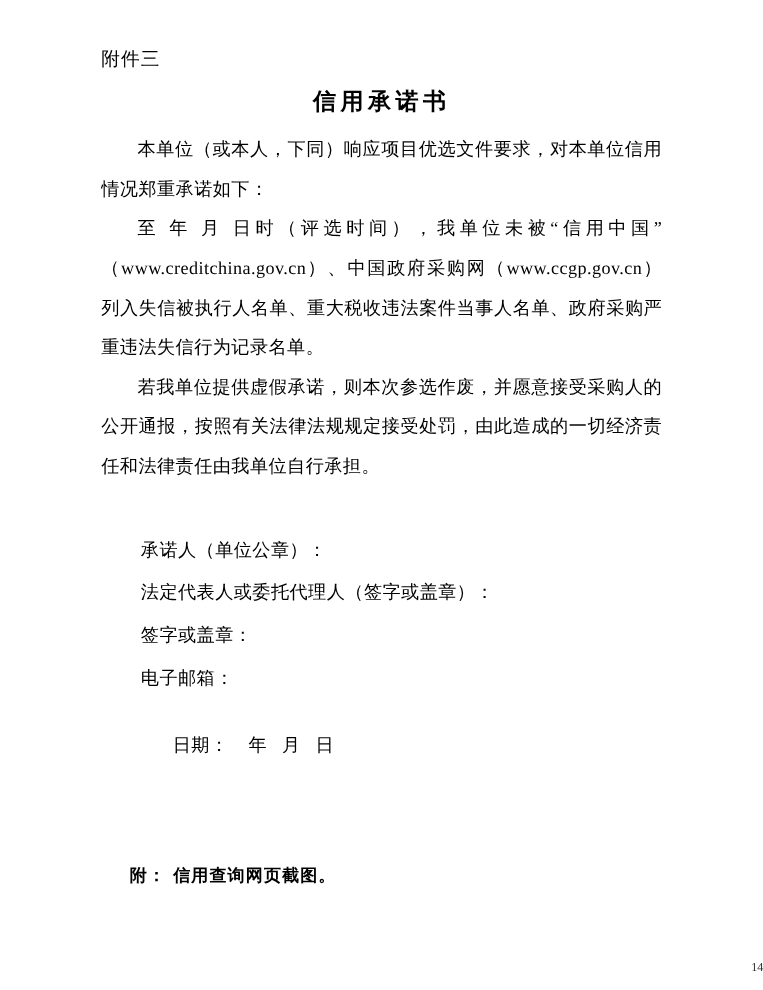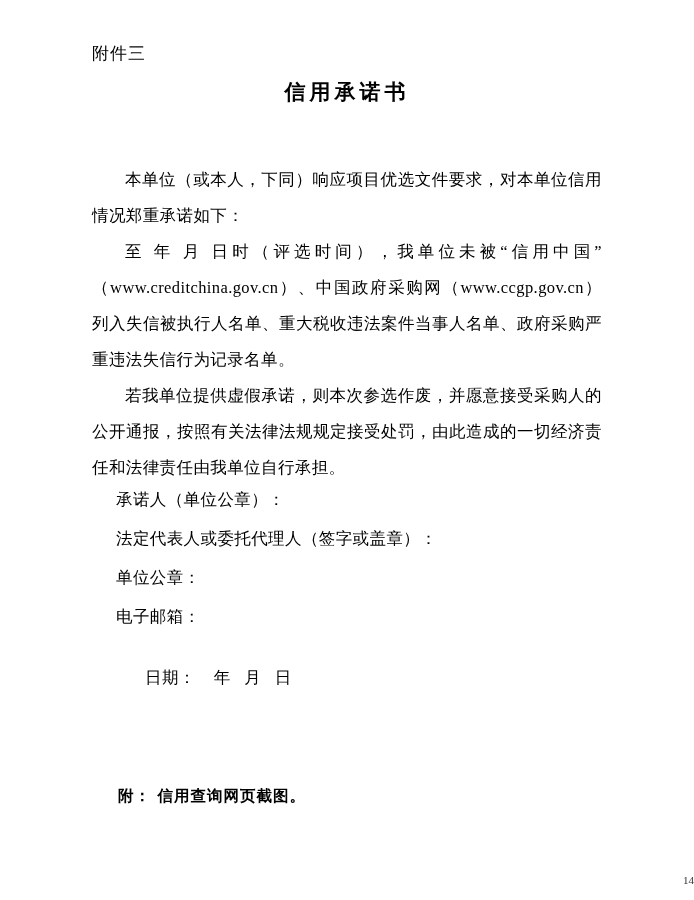--- a/index.html
+++ b/index.html
@@ -40,34 +40,33 @@
     font-family: Liberation Serif, serif;
     font-weight: bold;
     font-size: 21px;
     letter-spacing: 4px;
   }
   .body-block {
     position: absolute;
     left: 92px;
     top: 118px;
     width: 510px;
-    margin-top: 44px;
   }
   p.para {
     margin: 0 0 0 0;
     font-size: 16.5px;
     line-height: 36px;
     text-align: justify;
     text-justify: inter-ideograph;
     text-indent: 2em;
     letter-spacing: 0.4px;
   }
   .sign-block {
     position: absolute;
-    left: 116px;
+    left: 128px;
     top: 480px;
     width: 480px;
   }
   .sign-line {
     font-size: 16.5px;
     line-height: 39px;
     letter-spacing: 0.4px;
     white-space: pre;
   }
   .sign-line.gap-top {
@@ -113,21 +112,21 @@
 
   <div class="body-block">
     <p class="para">本单位（或本人，下同）响应项目优选文件要求，对本单位信用情况郑重承诺如下：</p>
     <p class="para">至 年 月 日时（评选时间），我单位未被“信用中国”（www.creditchina.gov.cn）、中国政府采购网（www.ccgp.gov.cn）列入失信被执行人名单、重大税收违法案件当事人名单、政府采购严重违法失信行为记录名单。</p>
     <p class="para">若我单位提供虚假承诺，则本次参选作废，并愿意接受采购人的公开通报，按照有关法律法规规定接受处罚，由此造成的一切经济责任和法律责任由我单位自行承担。</p>
   </div>
 
   <div class="sign-block">
     <div class="sign-line">承诺人（单位公章）：</div>
     <div class="sign-line">法定代表人或委托代理人（签字或盖章）：</div>
-    <div class="sign-line">单位公章：</div>
+    <div class="sign-line">签字或盖章：</div>
     <div class="sign-line">电子邮箱：</div>
     <div class="date-line">日期：    年   月   日</div>
   </div>
 
   <div class="footnote">附： 信用查询网页截图。</div>
 
   <div class="page-number">14</div>
 
 </div>
 

